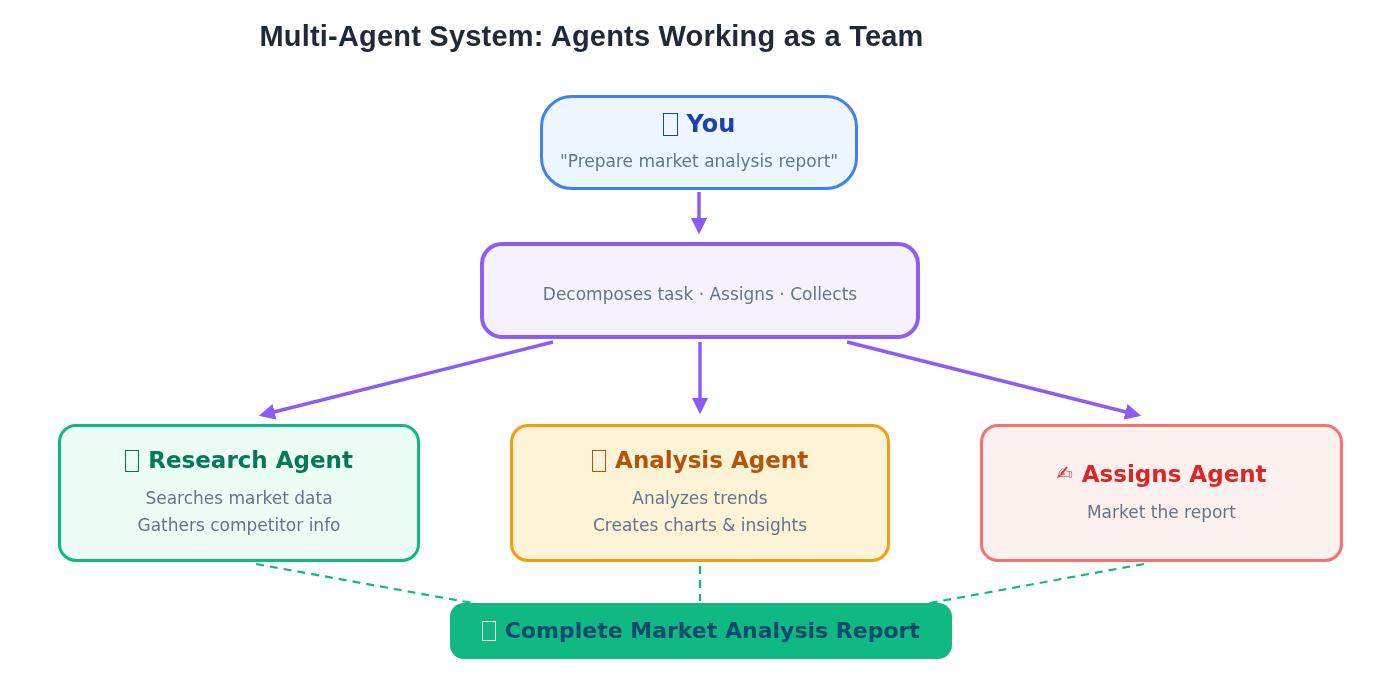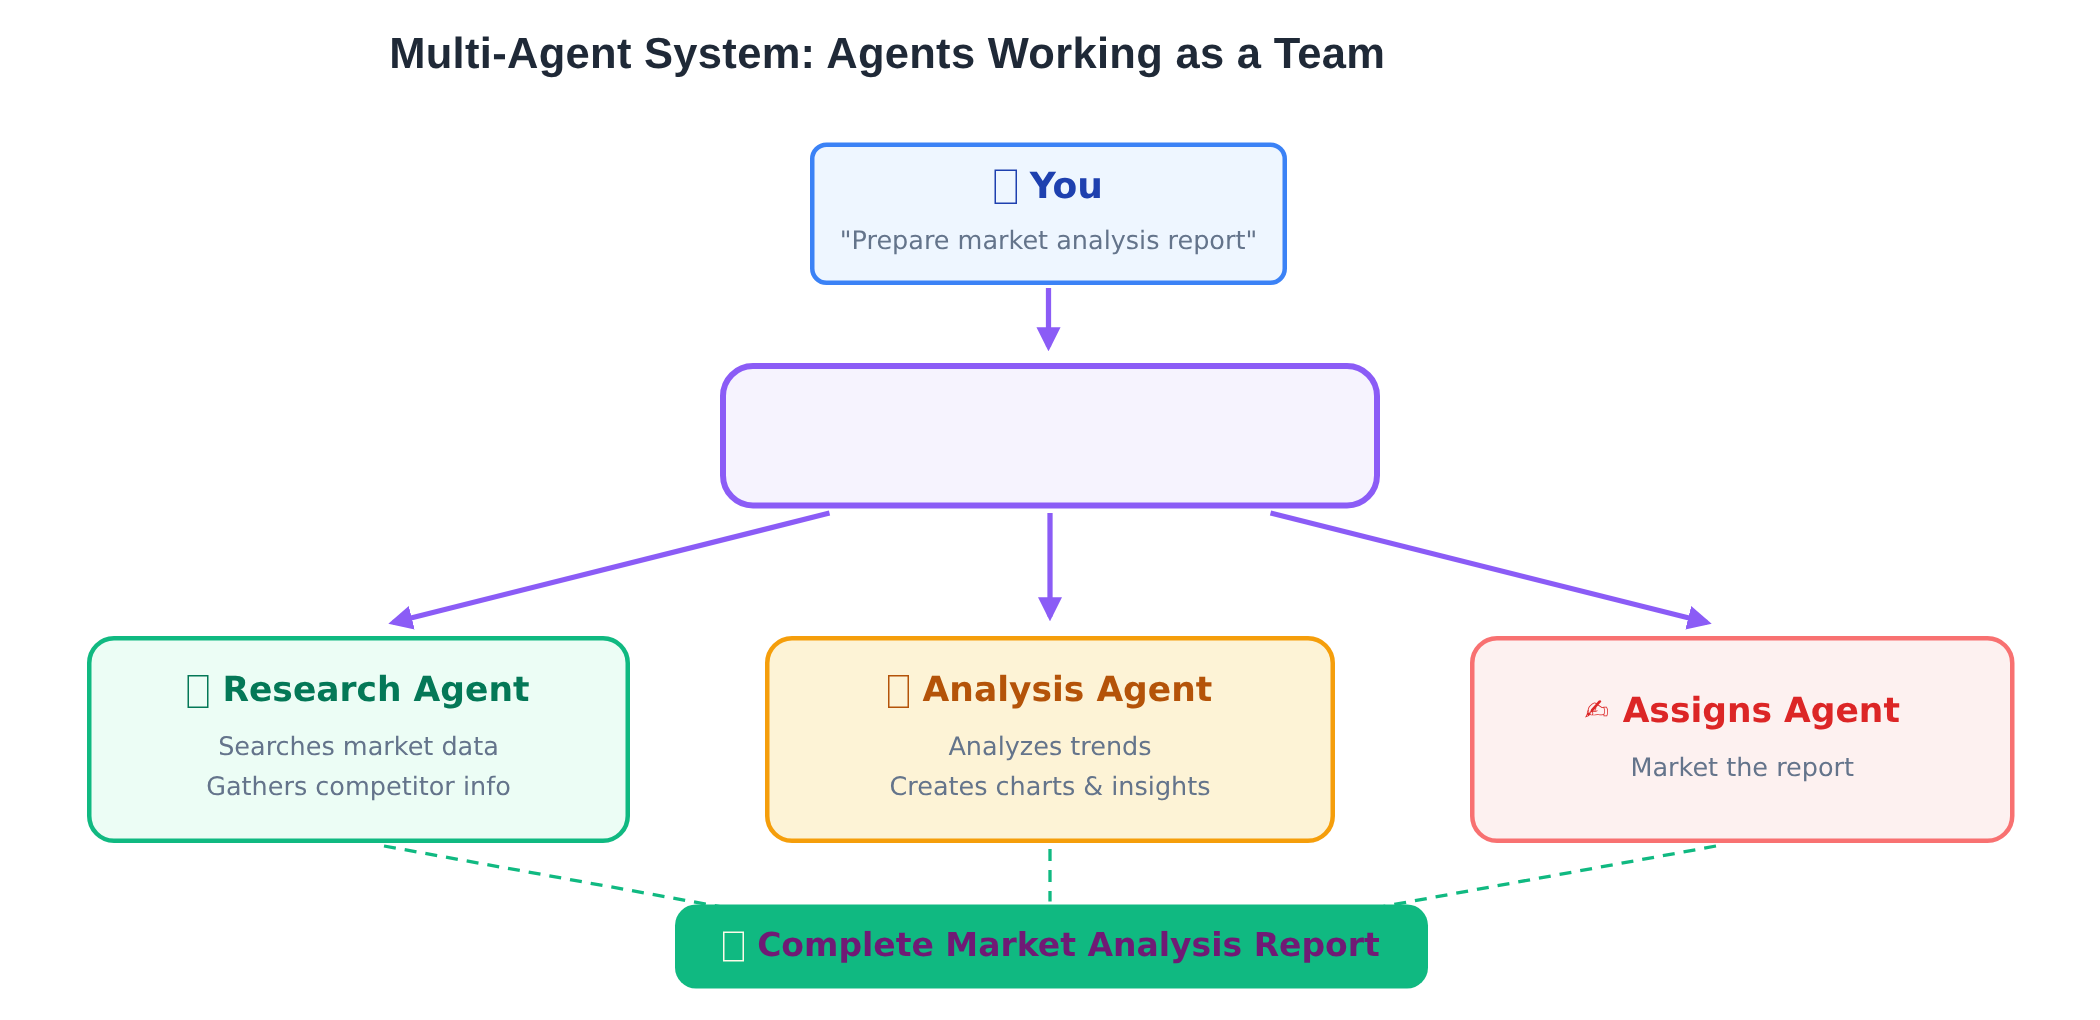--- a/index.html
+++ b/index.html
@@ -30,21 +30,21 @@
     display:inline-block;
     width:0.62em;height:0.95em;
     border:1.6px solid currentColor;
     box-sizing:border-box;
     vertical-align:-0.08em;
   }
   .glyph{font-weight:normal;font-size:0.85em;}
 
   .node-user{
     left:540px;top:95px;width:318px;height:95px;
-    background:#eef6ff;border:3px solid #3b82f6;border-radius:11px;
+    background:#eef6ff;border:3px solid #3b82f6;border-radius:32px;
   }
   .node-user .node-title{color:#1e40af;}
 
   .node-supervisor{
     left:480px;top:242px;width:440px;height:97px;
     background:#f6f3fe;border:4px solid #8b5cf6;border-radius:22px;
   }
   .node-supervisor .node-title{color:#7c3aed;}
 
   .agent{top:424px;height:138px;border-radius:18px;}
@@ -57,21 +57,21 @@
   .node-analysis{left:510px;width:380px;background:#fdf3d6;border:3px solid #f59e0b;}
   .node-analysis .node-title{color:#b45309;}
 
   .node-writer{left:980px;width:363px;background:#fdf1f0;border:3px solid #f87171;}
   .node-writer .node-title{color:#dc2626;}
 
   .node-output{
     left:450px;top:603px;width:502px;height:56px;
     background:#10b981;border-radius:14px;
   }
-  .node-output .node-title{color:#701a75;font-size:22px;}
+  .node-output .node-title{color:#0c4a6e;font-size:22px;}
   .node-output .tofu{border-color:#fdfbe9;}
 
   .edges{position:absolute;left:0;top:0;width:1400px;height:680px;pointer-events:none;}
 </style>
 </head>
 <body>
 
 <div class="stage">
 
   <div class="diagram-title">Multi-Agent System: Agents Working as a Team</div>
@@ -97,20 +97,21 @@
 
   <div class="node node-user">
     <div class="node-title">
       <span class="tofu"></span>
       <span>You</span>
     </div>
     <div class="node-sub">"Prepare market analysis report"</div>
   </div>
 
   <div class="node node-supervisor">
+    <div class="node-sub">Decomposes task · Assigns · Collects</div>
   </div>
 
   <div class="node agent node-analysis">
     <div class="node-title">
       <span class="tofu"></span>
       <span>Analysis Agent</span>
     </div>
     <div class="node-sub">
       <div>Analyzes trends</div>
       <div>Creates charts &amp; insights</div>

